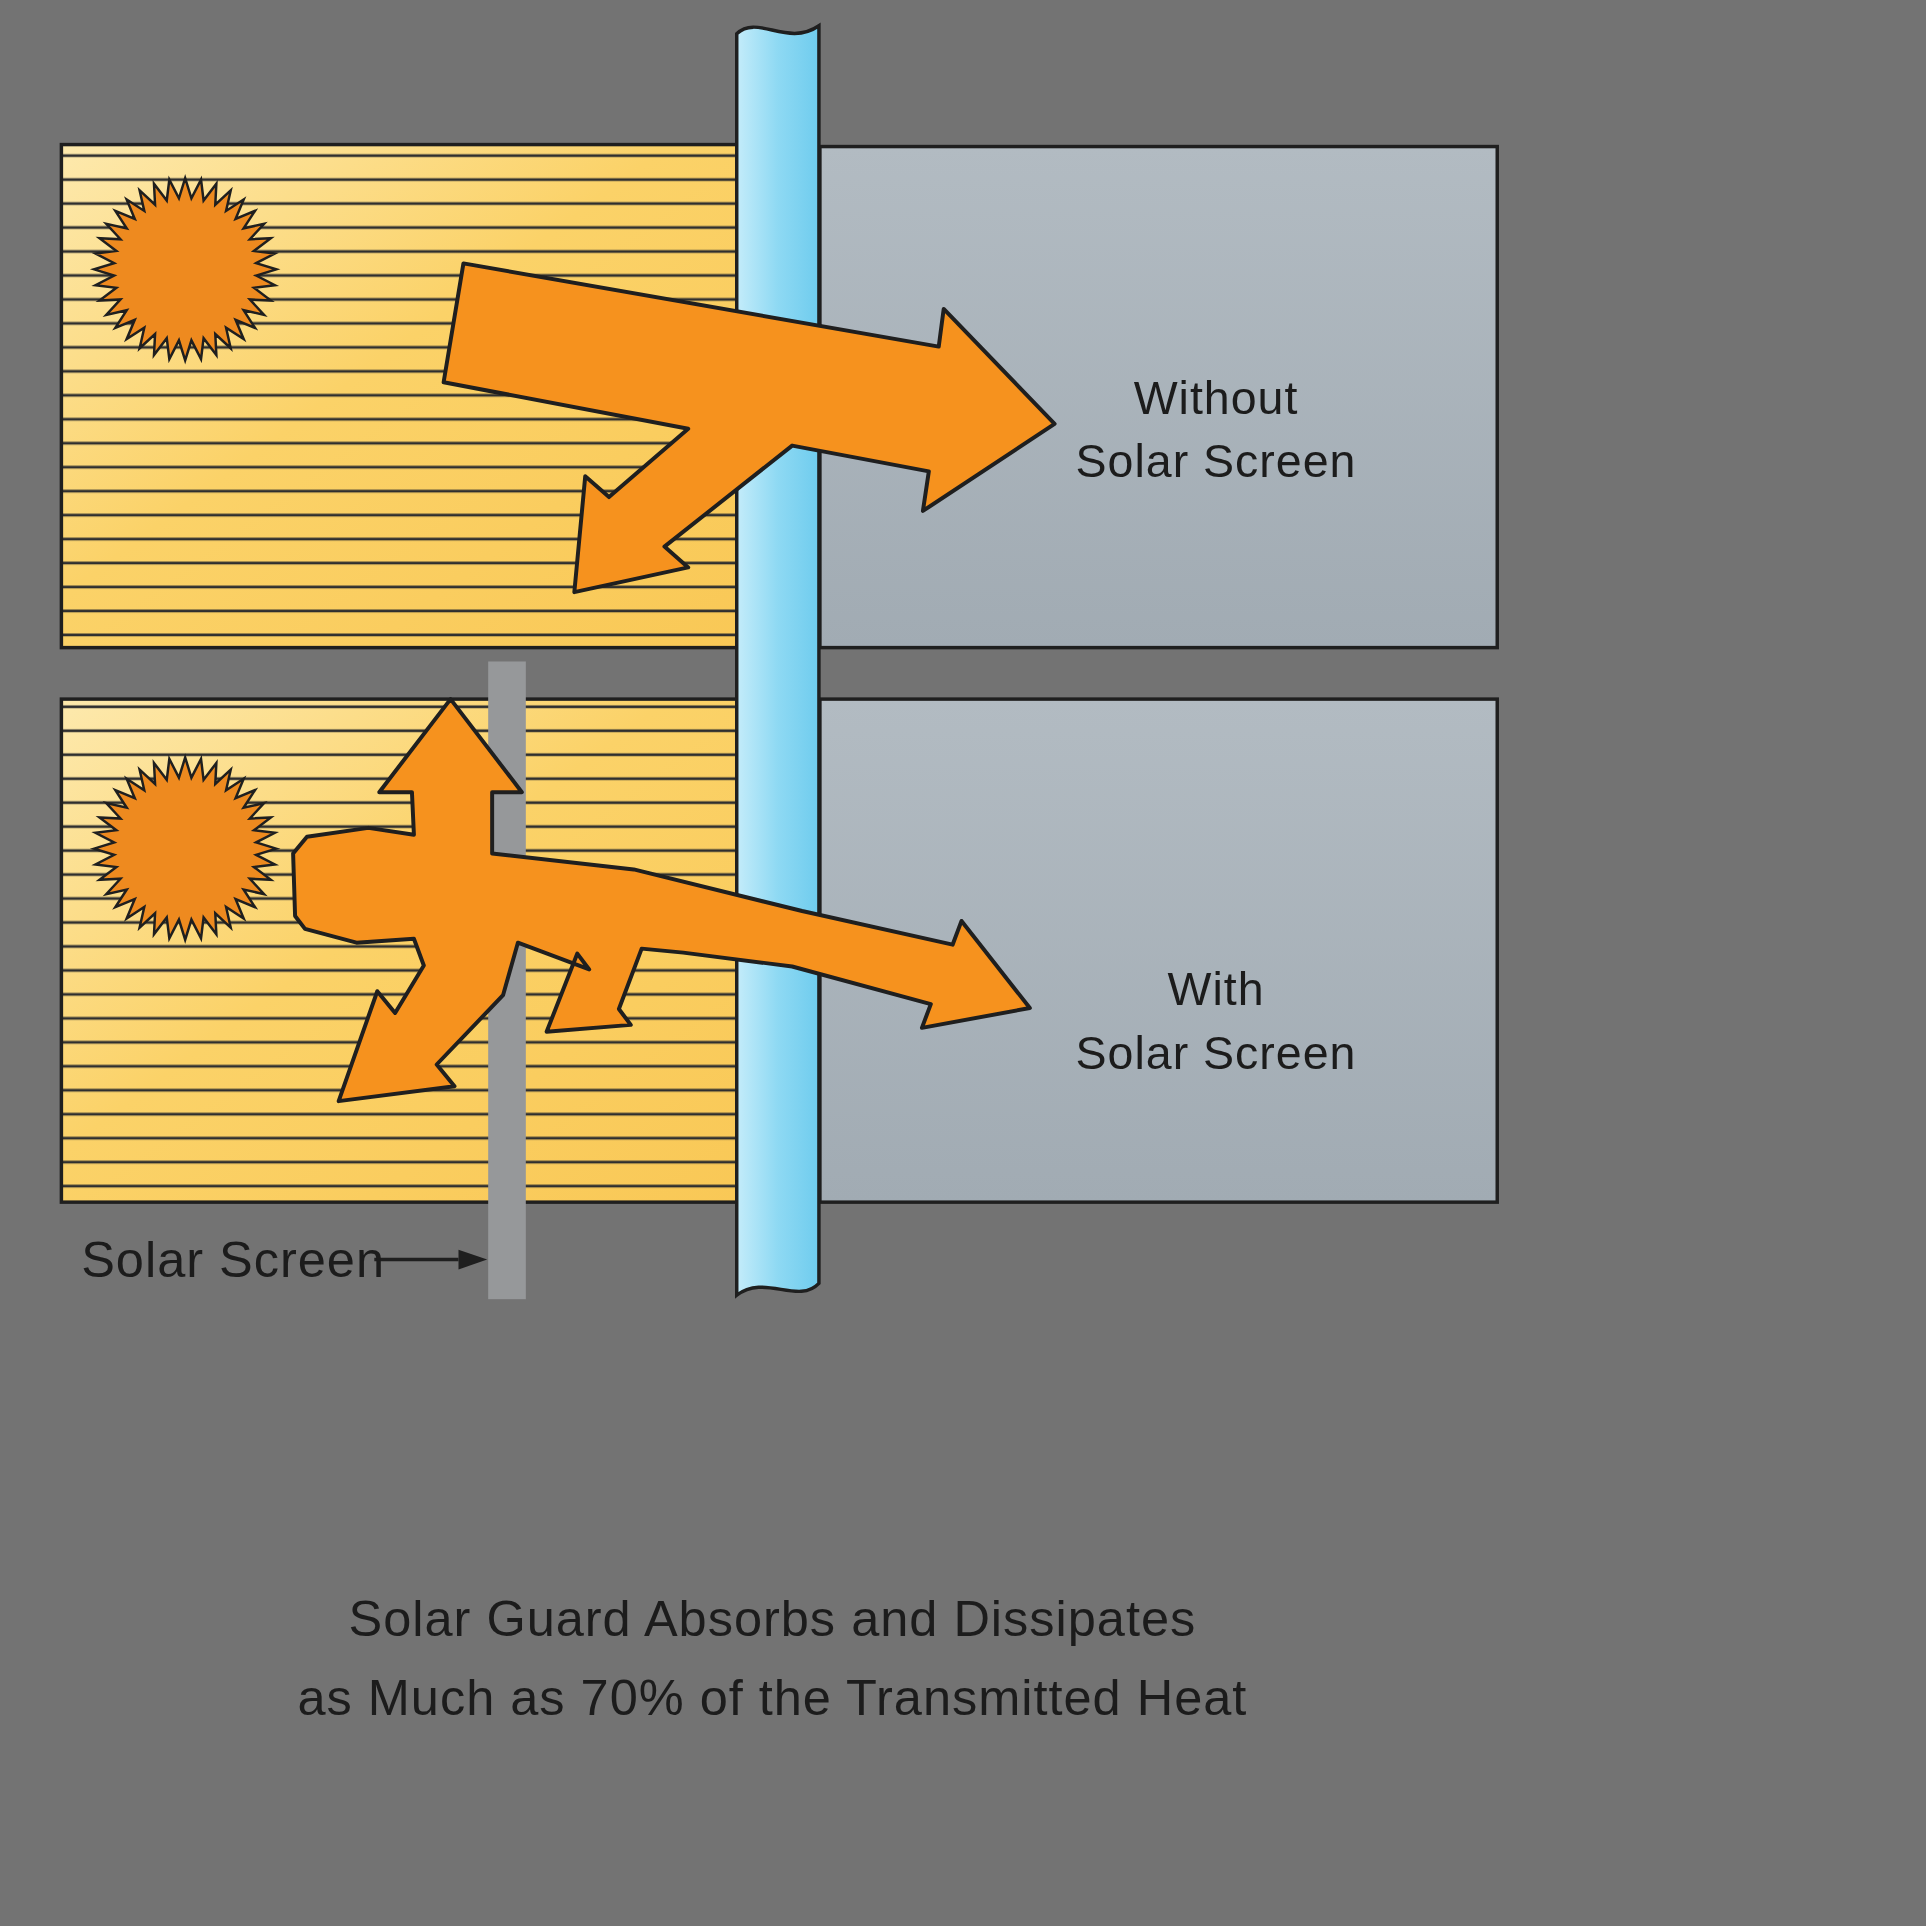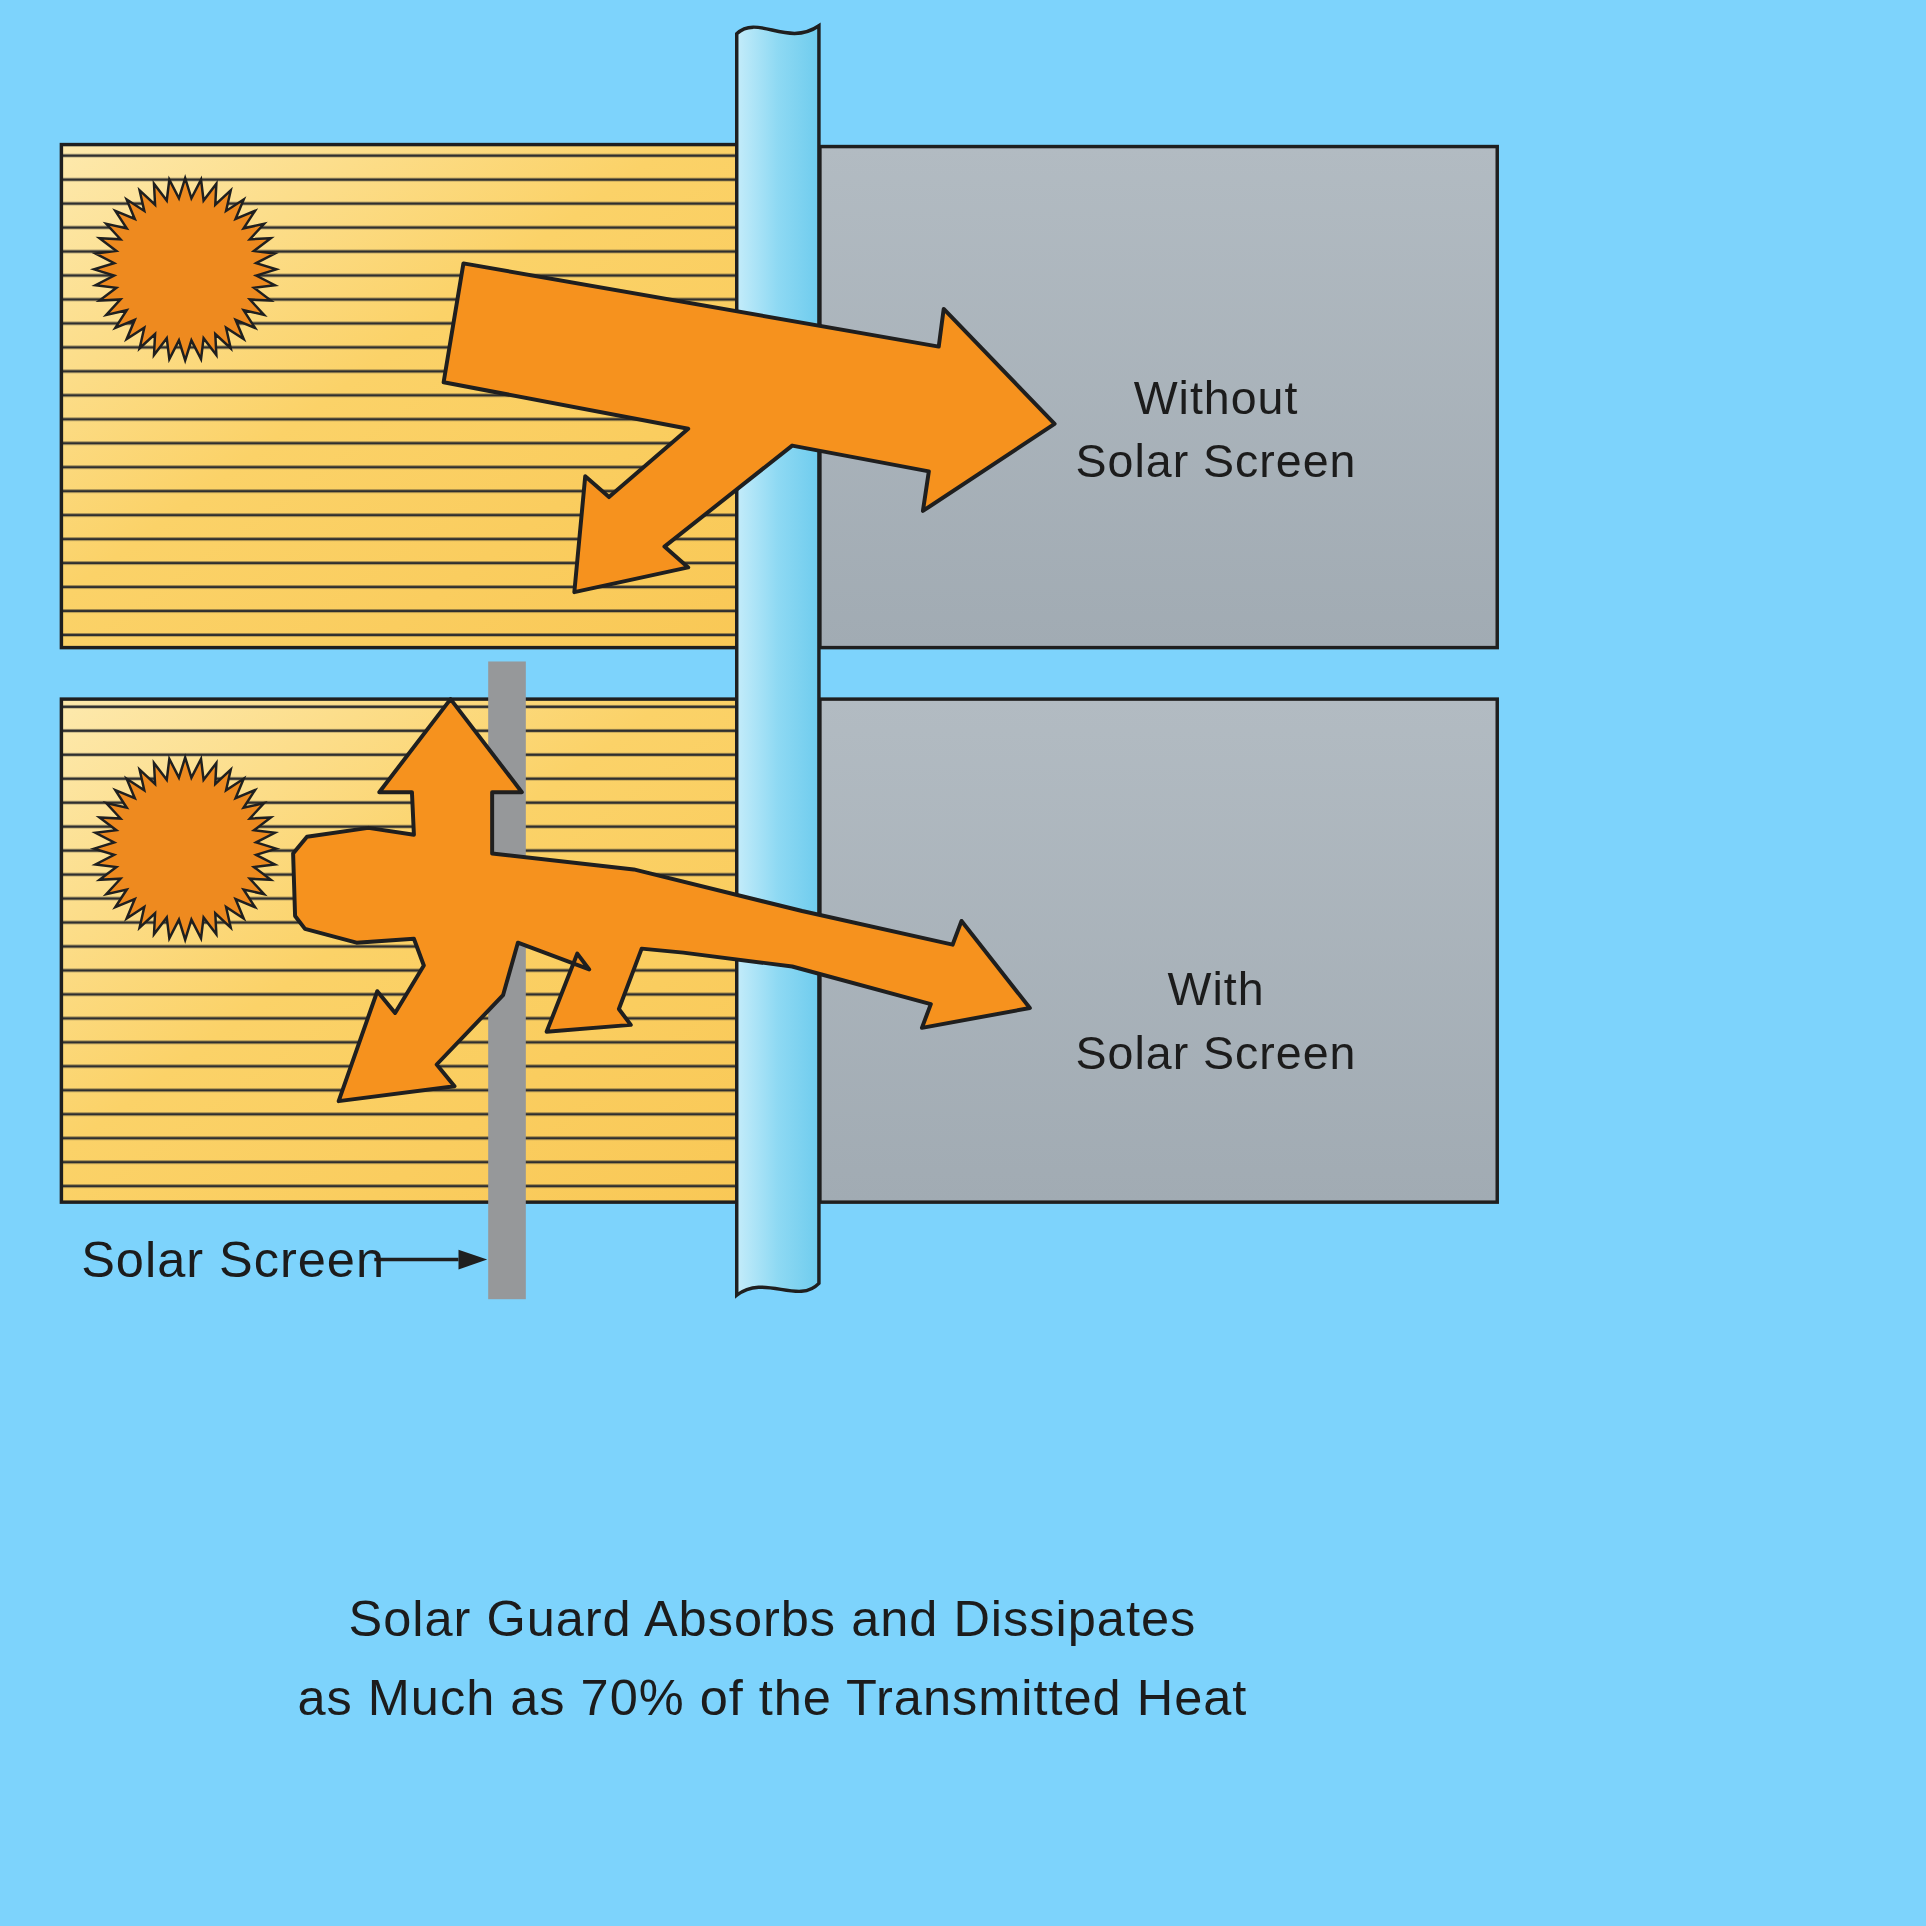--- a/index.html
+++ b/index.html
@@ -1,20 +1,20 @@
 <!DOCTYPE html>
 <html><head>
 <meta charset="utf-8">
 <style>
   html, body { margin: 0; padding: 0; background: #ffffff; }
   .stage {
     position: relative;
     width: 1927px;
     height: 1927px;
-    background: #7dd3fc;
+    background: #737373;
     font-family: "Liberation Sans", sans-serif;
   }
   svg { position: absolute; left: 0; top: 0; }
   text {
     font-family: "Liberation Sans", sans-serif;
     fill: #1c1c1c;
   }
   .room-label { font-size: 47px; letter-spacing: 1px; }
   .pointer-label { font-size: 51px; letter-spacing: 1px; }
   .caption { font-size: 51px; letter-spacing: 1px; }

